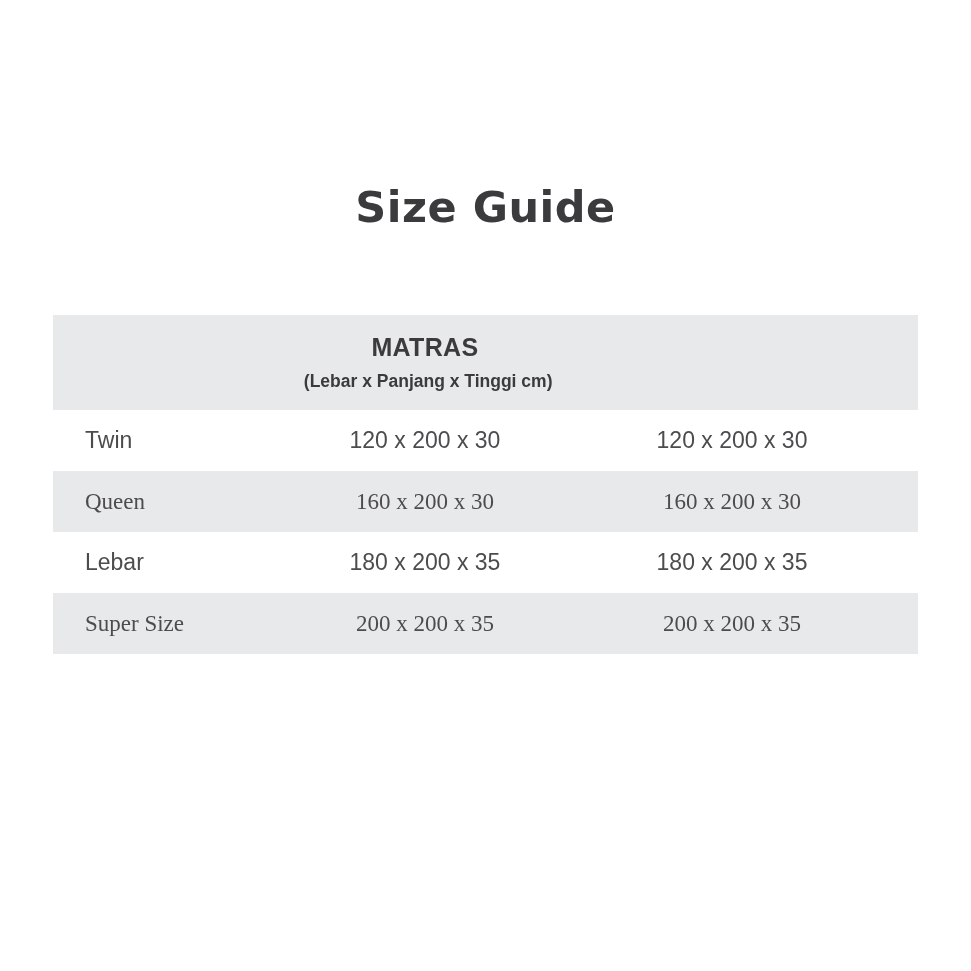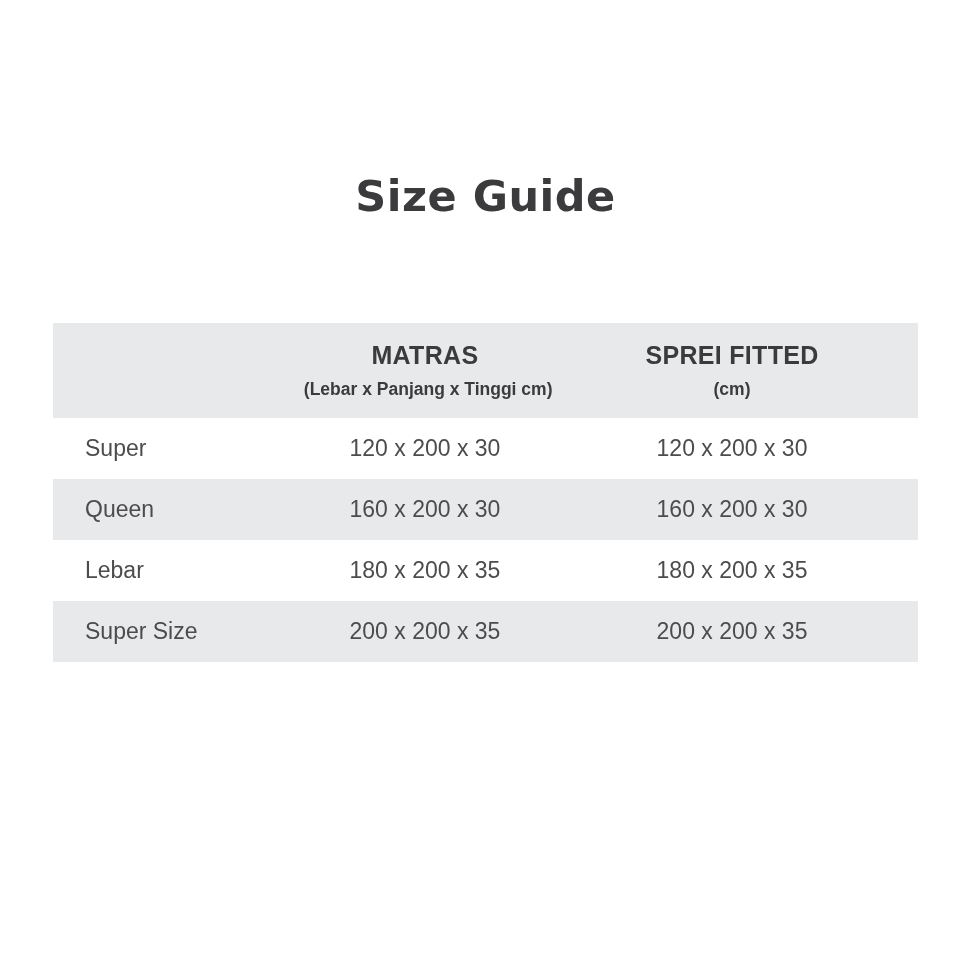--- a/index.html
+++ b/index.html
@@ -12,21 +12,21 @@
     overflow: hidden;
   }
   .page {
     position: relative;
     width: 971px;
     height: 971px;
     background: #ffffff;
   }
   .page-title {
     position: absolute;
-    top: 171px;
+    top: 182px;
     left: 0;
     width: 100%;
     margin: 0;
     text-align: center;
     font-family: "DejaVu Sans", "Liberation Sans", sans-serif;
     font-size: 43px;
     font-weight: 700;
     letter-spacing: 0.5px;
     color: var(--title-color, #3b3b3d);
   }
@@ -37,28 +37,28 @@
     width: 865px;
   }
   .t-row {
     display: flex;
     width: 100%;
     align-items: center;
   }
   .t-row.header {
     height: 95px;
     background: var(--stripe-bg, #e8e9ea);
-    margin-top: 8px;
   }
   .t-row.data {
     height: 61px;
     background: #ffffff;
   }
   .t-row.data.striped {
     background: var(--stripe-bg, #e8e9ea);
+    font-family: Liberation Serif, serif;
   }
   .cell {
     box-sizing: border-box;
     white-space: nowrap;
   }
   .c1 { width: 29%; padding-left: 32px; text-align: left; }
   .c2 { width: 28%; text-align: center; }
   .c3 { width: 43%; text-align: center; }
   .header .cell {
     display: flex;
@@ -92,28 +92,24 @@
   <h1 class="page-title">Size Guide</h1>
 
   <div class="size-table">
 
     <div class="t-row header">
       <div class="cell c1"></div>
       <div class="cell c2">
         <span class="h-main">MATRAS</span>
         <span class="h-sub">(Lebar x Panjang x Tinggi cm)</span>
       </div>
-      <div class="cell c3">
-        <span class="h-main">SPREI FITTED</span>
-        <span class="h-sub">(cm)</span>
-      </div>
     </div>
 
     <div class="t-row data">
-      <div class="cell c1">Super</div>
+      <div class="cell c1">Twin</div>
       <div class="cell c2">120 x 200 x 30</div>
       <div class="cell c3">120 x 200 x 30</div>
     </div>
 
     <div class="t-row data striped">
       <div class="cell c1">Queen</div>
       <div class="cell c2">160 x 200 x 30</div>
       <div class="cell c3">160 x 200 x 30</div>
     </div>
 

